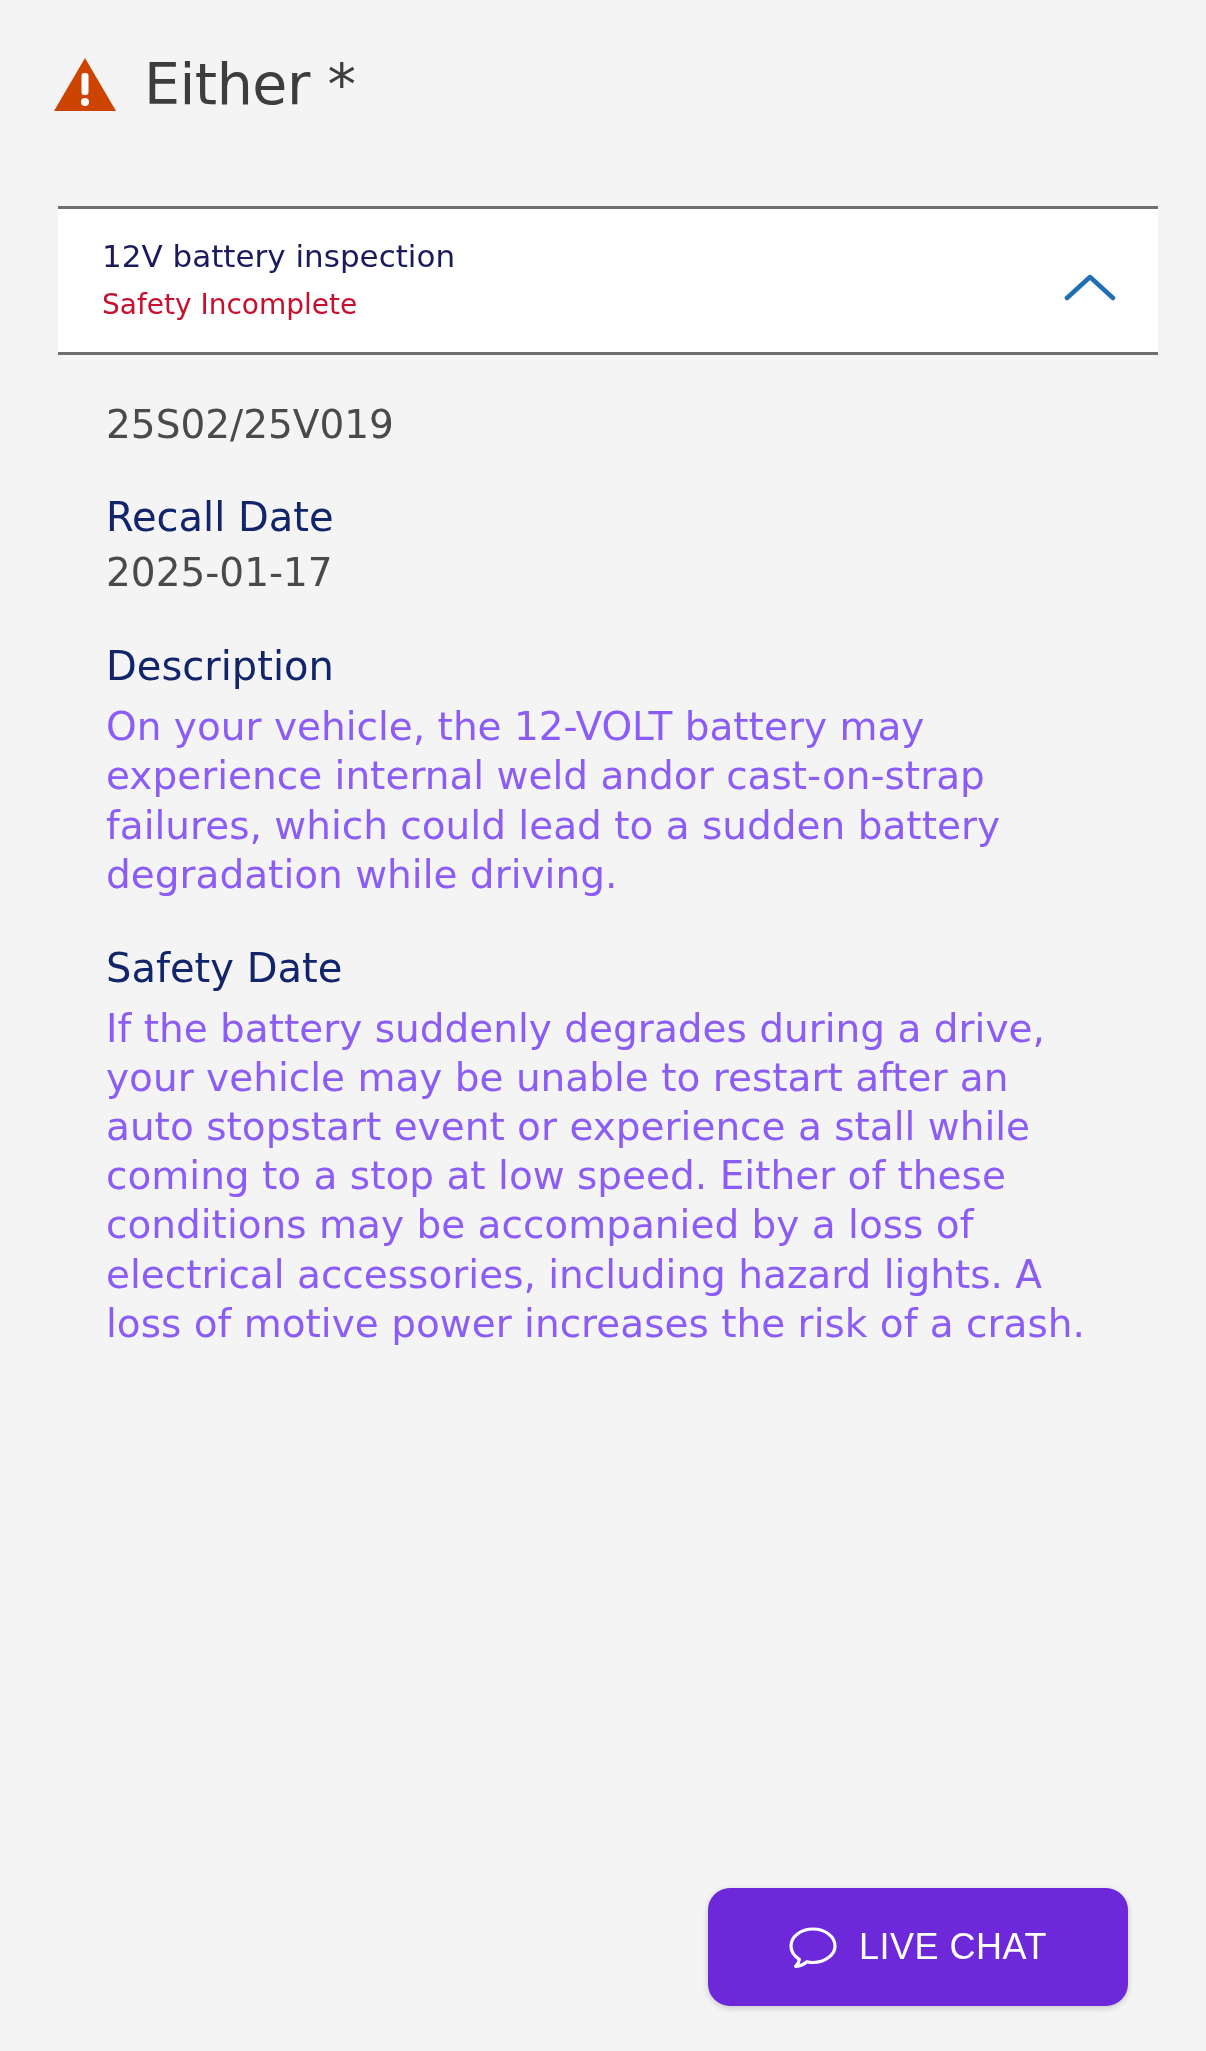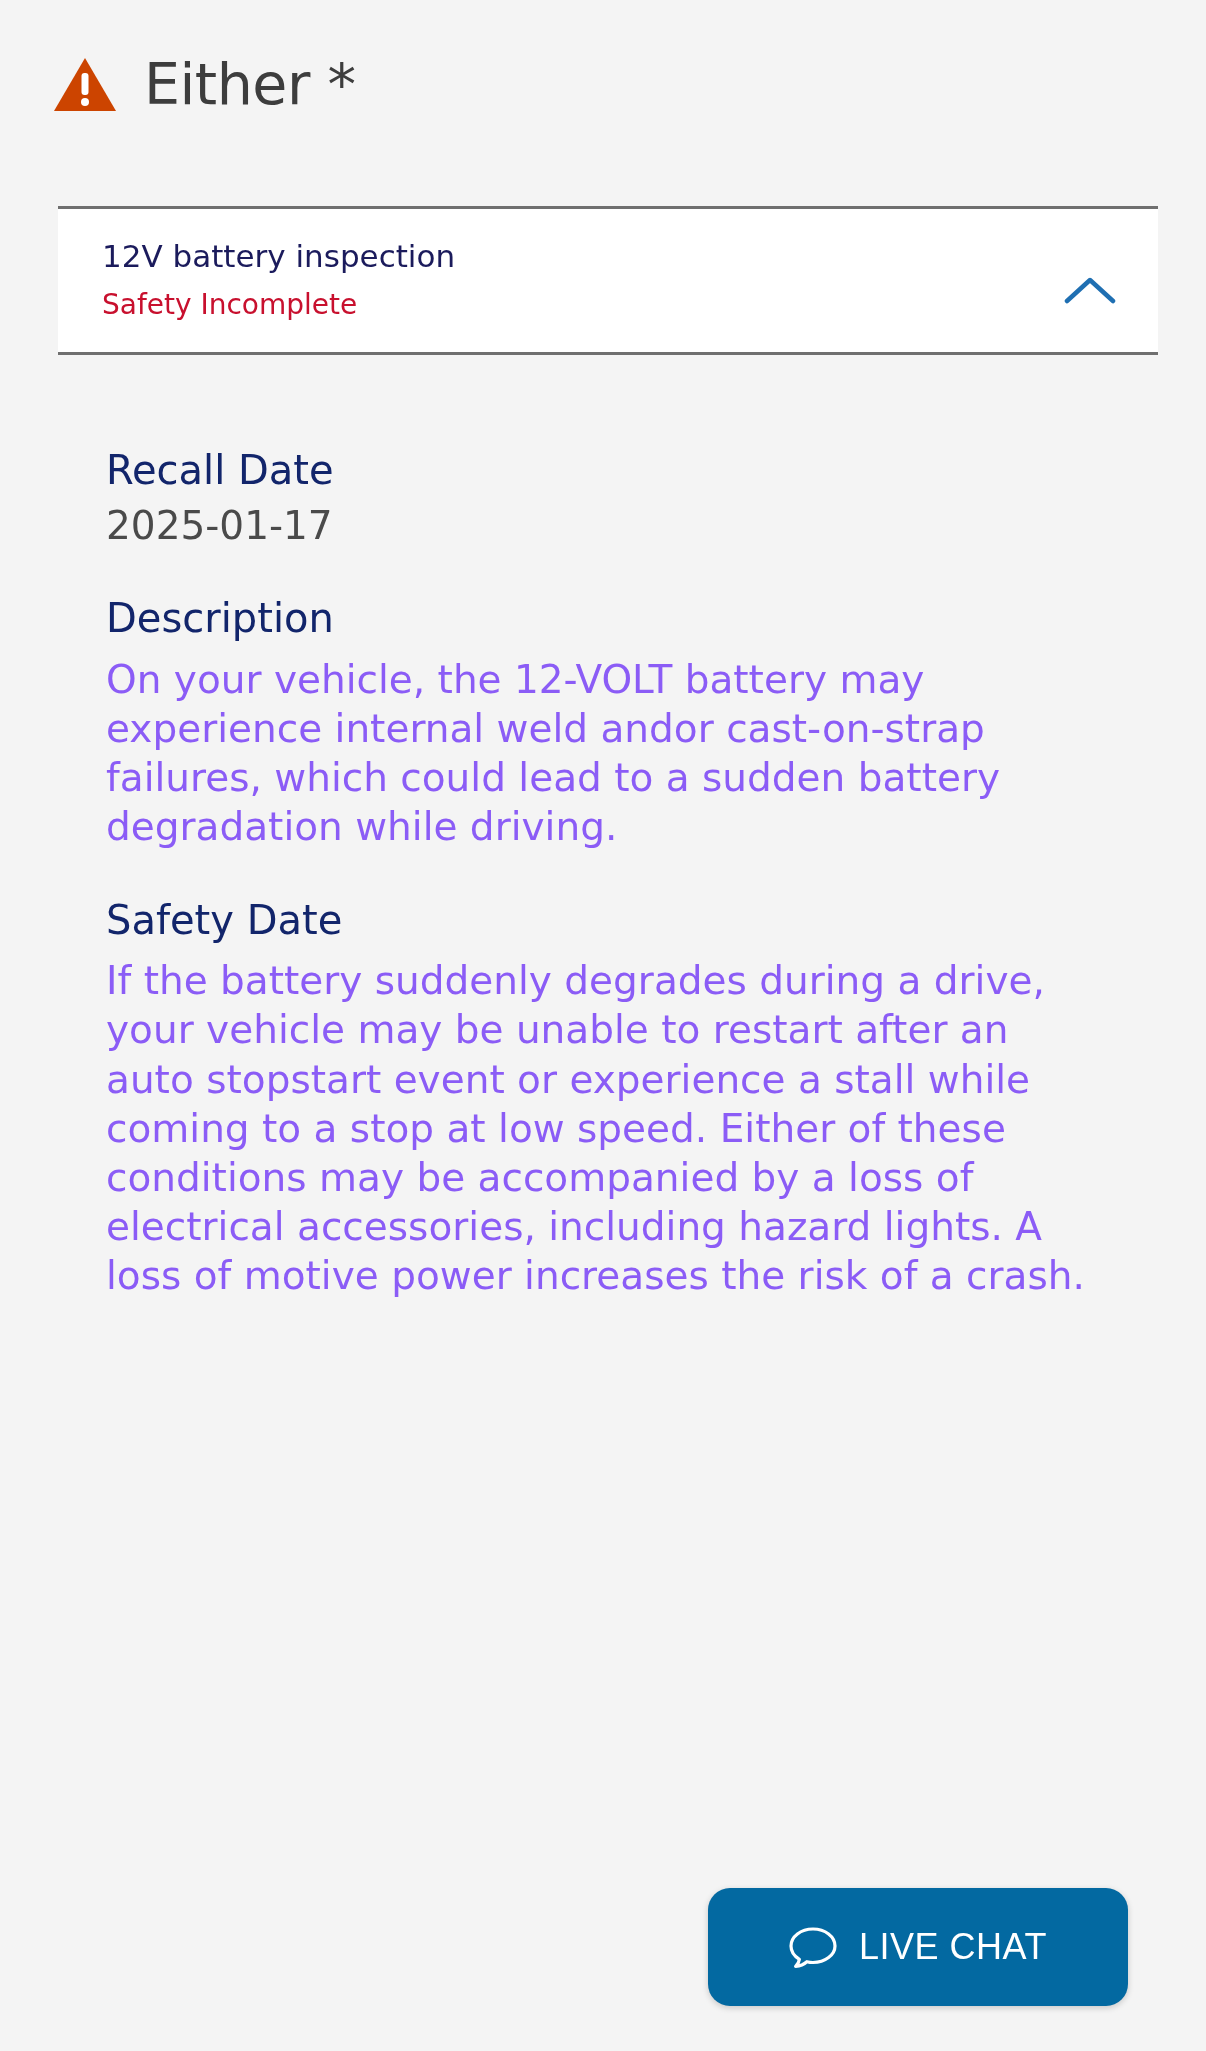--- a/index.html
+++ b/index.html
@@ -43,21 +43,21 @@
   .accordion-wrap {
     margin: 55px 48px 0 58px;
   }
   .accordion-item {
     background: #ffffff;
     border-top: 3px solid #6f6f6f;
     border-bottom: 3px solid #6f6f6f;
     position: relative;
     padding: 28px 30px 30px 44px;
     display: flex;
-    align-items: flex-end;
+    align-items: center;
   }
   .accordion-text {
     flex: 1 1 auto;
   }
   .recall-name {
     font-size: 31px;
     color: #1b1b5c;
     line-height: 1.25;
     margin-bottom: 12px;
     font-weight: 400;
@@ -113,21 +113,21 @@
     max-width: 1000px;
   }
 
   
   .live-chat {
     position: absolute;
     left: 708px;
     top: 1888px;
     width: 420px;
     height: 118px;
-    background: #0369a1;
+    background: #6d28d9;
     border-radius: 22px;
     display: flex;
     align-items: center;
     justify-content: center;
     gap: 22px;
     cursor: pointer;
     border: 0;
     box-shadow: 0 2px 6px rgba(0,0,0,0.18);
   }
   .live-chat .chat-label {
@@ -165,20 +165,21 @@
         <span>
           <svg width="52" height="32" viewBox="0 0 52 32" xmlns="http://www.w3.org/2000/svg">
             <path d="M3 27 L26 6 L49 27" fill="none" stroke="#1f6fb2" stroke-width="4.5" stroke-linecap="round" stroke-linejoin="round"></path>
           </svg>
         </span>
       </button>
     </div>
   </div>
 
   <div class="details">
+    <p class="detail-value">25S02/25V019</p>
 
     <h2 class="detail-label sub">Recall Date</h2>
     <p class="detail-value">2025-01-17</p>
 
     <h2 class="detail-label sub">Description</h2>
     <p class="detail-para">On your vehicle, the 12-VOLT battery may experience internal weld andor cast-on-strap failures, which could lead to a sudden battery degradation while driving.</p>
 
     <h2 class="detail-label sub">Safety Date</h2>
     <p class="detail-para">If the battery suddenly degrades during a drive, your vehicle may be unable to restart after an auto stopstart event or experience a stall while coming to a stop at low speed. Either of these conditions may be accompanied by a loss of electrical accessories, including hazard lights. A loss of motive power increases the risk of a crash.</p>
   </div>

